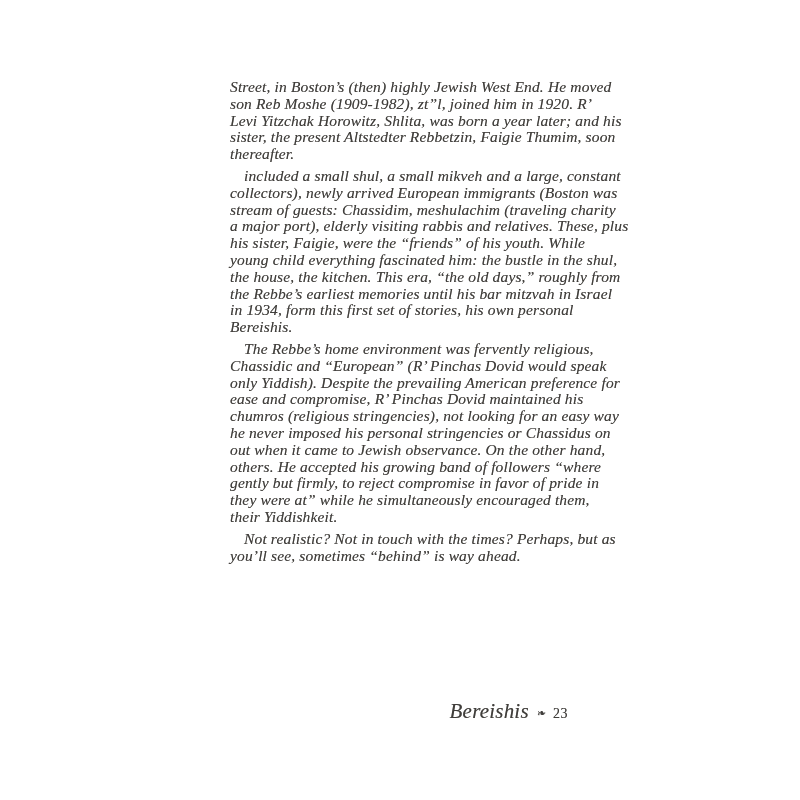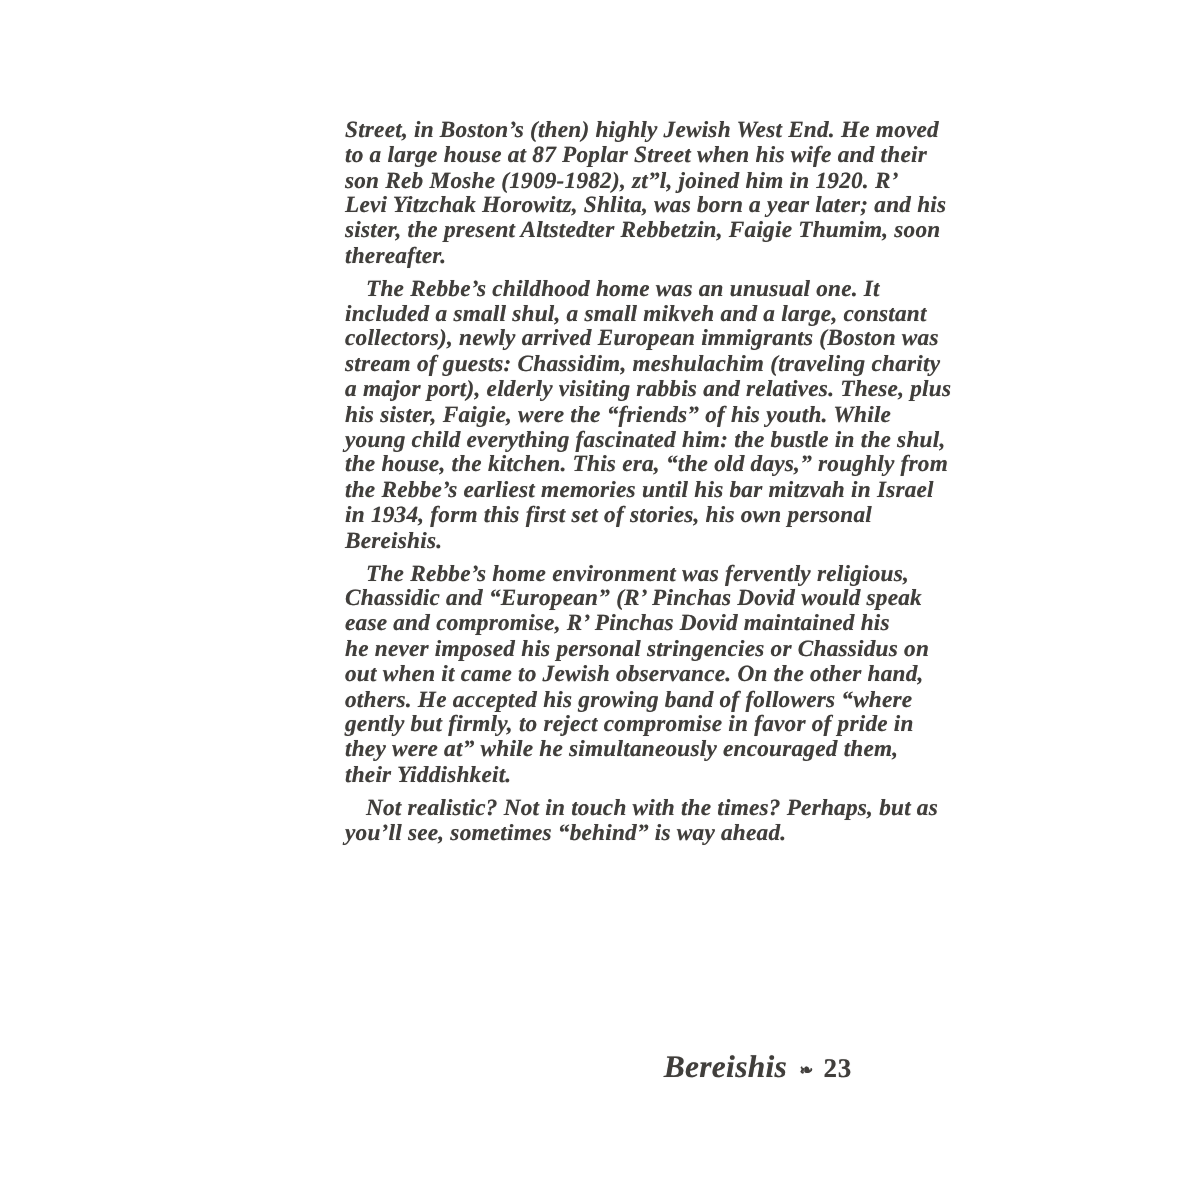--- a/index.html
+++ b/index.html
@@ -10,21 +10,20 @@
   html, body {
     width: 800px; height: 800px;
     background: var(--paper);
     overflow: hidden;
   }
   .page {
     position: relative;
     width: 800px; height: 607px;
     background: var(--paper);
     font-family: "Liberation Serif", serif;
-    font-weight: bold;
   }
   .text-block {
     position: absolute;
     left: 230px;
     top: 79px;
     width: 410px;
   }
   .paragraph { margin: 0; }
   .paragraph + .paragraph { margin-top: 5px; }
   .paragraph .line {
@@ -54,55 +53,55 @@
   }
   .footer-ornament {
     display: inline-block;
     font-style: normal;
     font-size: 11px;
     margin: 0 7px 0 8px;
     transform: translateY(-1px) rotate(-8deg);
   }
   .footer-pagenum {
     font-style: normal;
-    font-size: 18px;
+    font-size: 14px;
     letter-spacing: 0.5px;
   }
 </style>
 </head>
 <body>
 
 <div class="page">
 
   <main class="text-block">
     <section class="paragraph">
         <div class="line">Street, in Boston’s (then) highly Jewish West End. He moved</div>
-        <div class="line">to a large house at 87 Poplar Street when his wife and their</div>
         <div class="line">son Reb Moshe (1909-1982), zt”l, joined him in 1920. R’</div>
         <div class="line">Levi Yitzchak Horowitz, Shlita, was born a year later; and his</div>
         <div class="line">sister, the present Altstedter Rebbetzin, Faigie Thumim, soon</div>
         <div class="line">thereafter.</div>
       </section>
     <section class="paragraph indent">
-        <div class="line">The Rebbe’s childhood home was an unusual one. It</div>
         <div class="line">included a small shul, a small mikveh and a large, constant</div>
         <div class="line">collectors), newly arrived European immigrants (Boston was</div>
         <div class="line">stream of guests: Chassidim, meshulachim (traveling charity</div>
         <div class="line">a major port), elderly visiting rabbis and relatives. These, plus</div>
         <div class="line">his sister, Faigie, were the “friends” of his youth. While</div>
         <div class="line">young child everything fascinated him: the bustle in the shul,</div>
         <div class="line">the house, the kitchen. This era, “the old days,” roughly from</div>
         <div class="line">the Rebbe’s earliest memories until his bar mitzvah in Israel</div>
         <div class="line">in 1934, form this first set of stories, his own personal</div>
         <div class="line">Bereishis.</div>
       </section>
     <section class="paragraph indent">
         <div class="line">The Rebbe’s home environment was fervently religious,</div>
         <div class="line">Chassidic and “European” (R’ Pinchas Dovid would speak</div>
+        <div class="line">only Yiddish). Despite the prevailing American preference for</div>
         <div class="line">ease and compromise, R’ Pinchas Dovid maintained his</div>
+        <div class="line">chumros (religious stringencies), not looking for an easy way</div>
         <div class="line">he never imposed his personal stringencies or Chassidus on</div>
         <div class="line">out when it came to Jewish observance. On the other hand,</div>
         <div class="line">others. He accepted his growing band of followers “where</div>
         <div class="line">gently but firmly, to reject compromise in favor of pride in</div>
         <div class="line">they were at” while he simultaneously encouraged them,</div>
         <div class="line">their Yiddishkeit.</div>
       </section>
     <section class="paragraph indent">
         <div class="line">Not realistic? Not in touch with the times? Perhaps, but as</div>
         <div class="line">you’ll see, sometimes “behind” is way ahead.</div>

